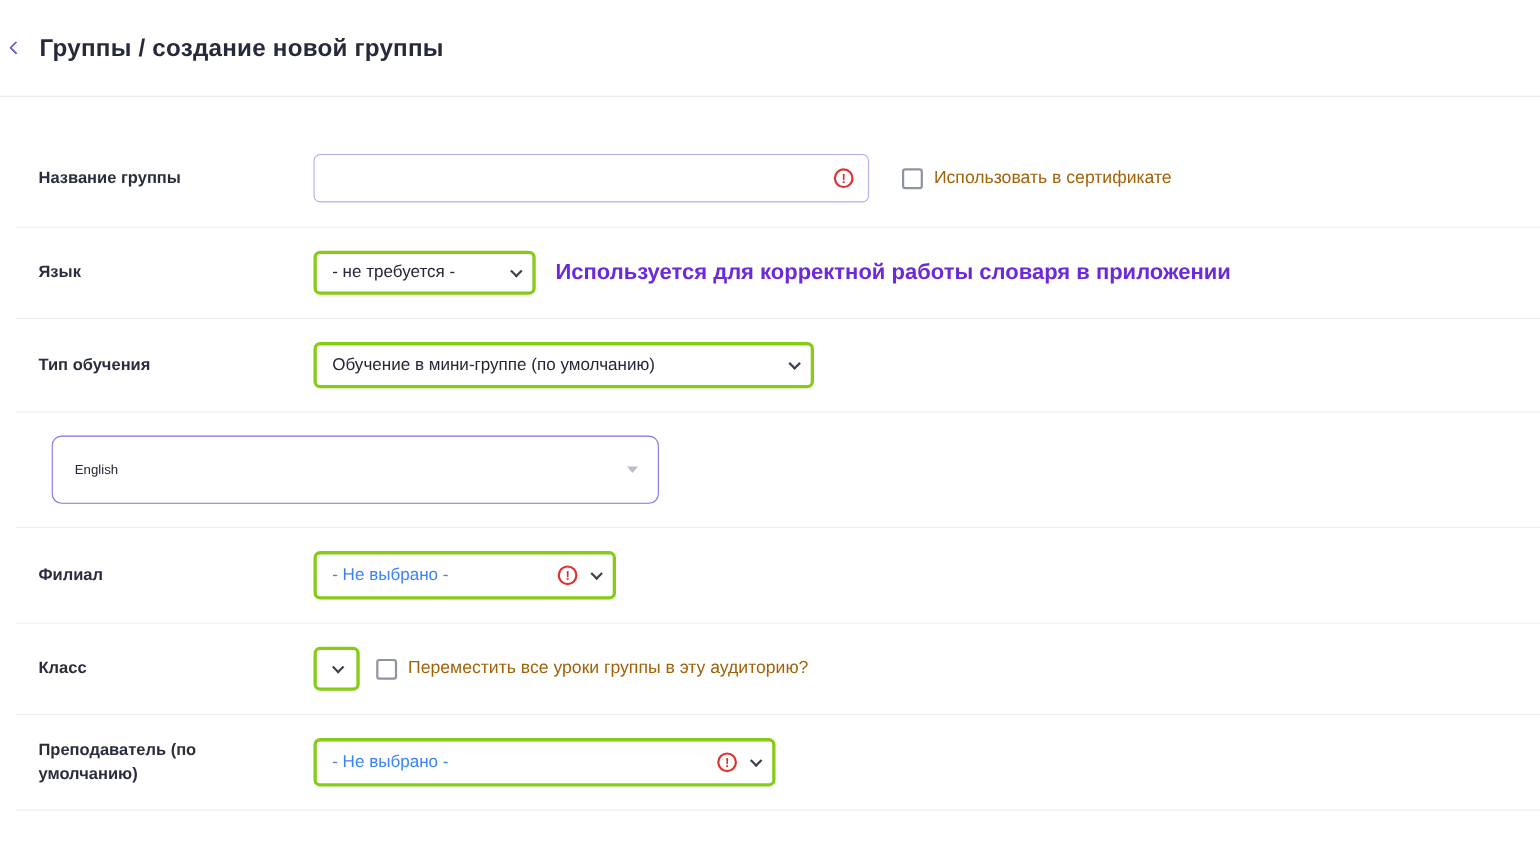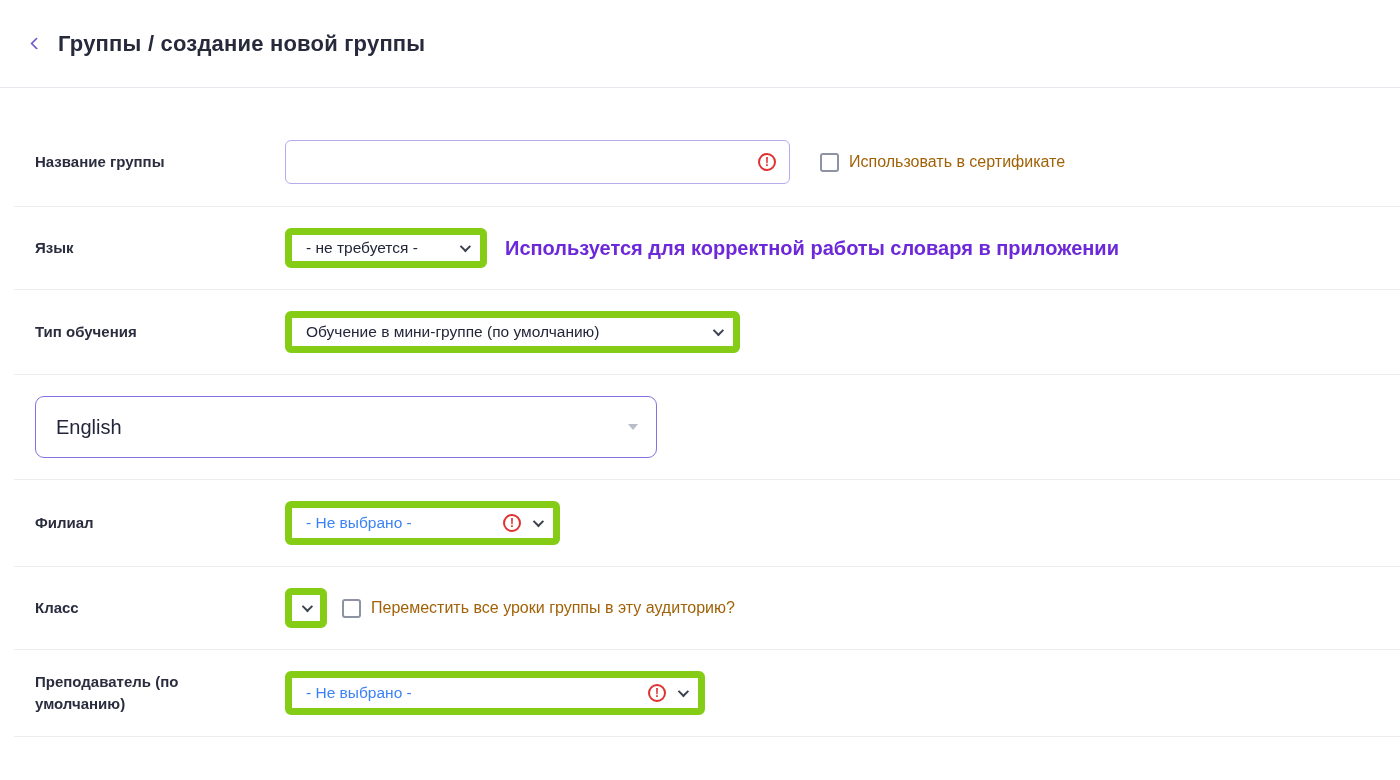--- a/index.html
+++ b/index.html
@@ -9,21 +9,20 @@
     background: #ffffff;
     color: #23263a;
     overflow: hidden;
   }
 
   
   .header {
     height: 88px;
     display: flex;
     align-items: center;
-    padding-left: 22px;
     border-bottom: 1px solid #e7e9ee;
     background: #ffffff;
   }
   .back-btn {
     width: 28px; height: 28px;
     display: flex; align-items: center; justify-content: center;
     cursor: pointer;
     margin-right: 8px;
   }
   .chevron-left {
@@ -89,21 +88,21 @@
     color: #e03131;
     font-size: 12px;
     font-weight: 700;
     display: flex; align-items: center; justify-content: center;
     line-height: 1;
   }
 
   .select {
     display: flex;
     align-items: center;
-    border: 7px solid #84cc16;
+    border: 3px solid #84cc16;
     border-radius: 6px;
     background: #ffffff;
     height: 42px;
     padding: 0 12px 0 14px;
     font-size: 15.5px;
     cursor: pointer;
     color: #23263a;
   }
   .select .sel-text { flex: 1 1 auto; white-space: nowrap; overflow: hidden; }
   .select .muted { color: #3b82f6; }
@@ -117,26 +116,27 @@
   }
   .select .warn-icon { margin-left: 16px; }
 
   .select.language { width: 202px; height: 40px; }
   .select.training-type { width: 455px; }
   .select.branch { width: 275px; height: 44px; }
   .select.classroom { width: 42px; height: 40px; padding: 0 12px; justify-content: center; }
   .select.teacher { width: 420px; height: 44px; }
 
   .select.program {
-    width: 622px;
+    width: 552px;
     height: 62px;
     border: 1.5px solid #8273e2;
     border-radius: 9px;
     padding: 0 18px 0 20px;
-    font-size: 20px;
+    font-size: 12px;
+    margin-left: 12px;
   }
   .caret-down-gray {
     width: 0; height: 0;
     border-left: 5px solid transparent;
     border-right: 5px solid transparent;
     border-top: 6px solid #b9bcc9;
     margin-left: 12px;
     flex: 0 0 10px;
   }
 

